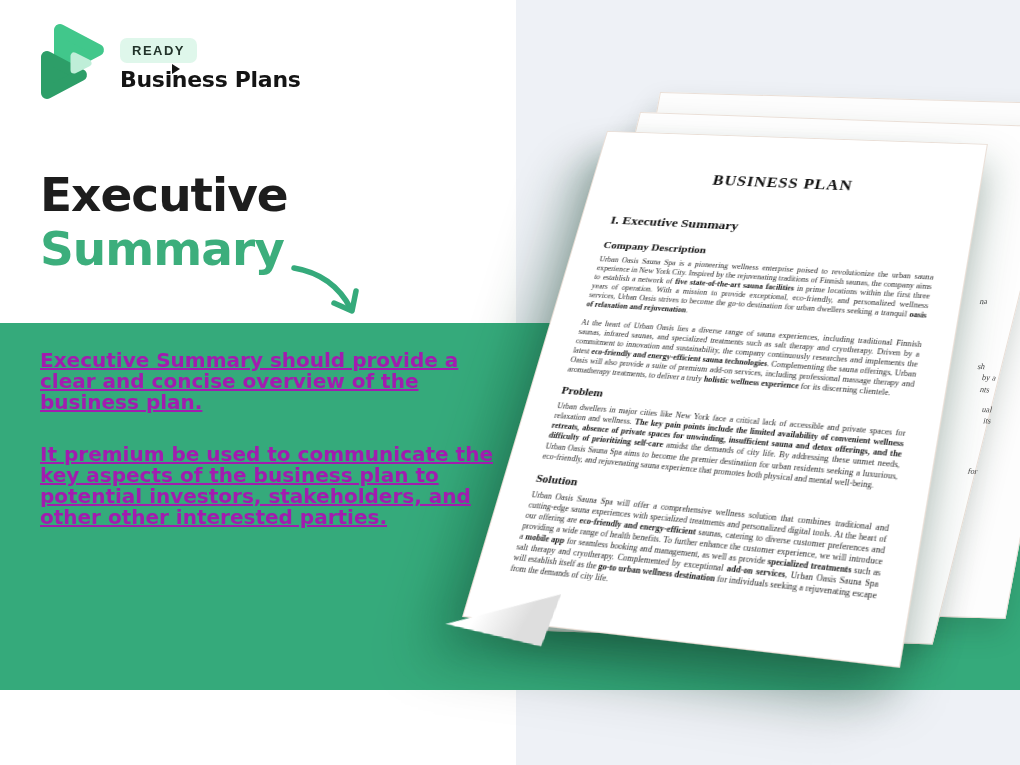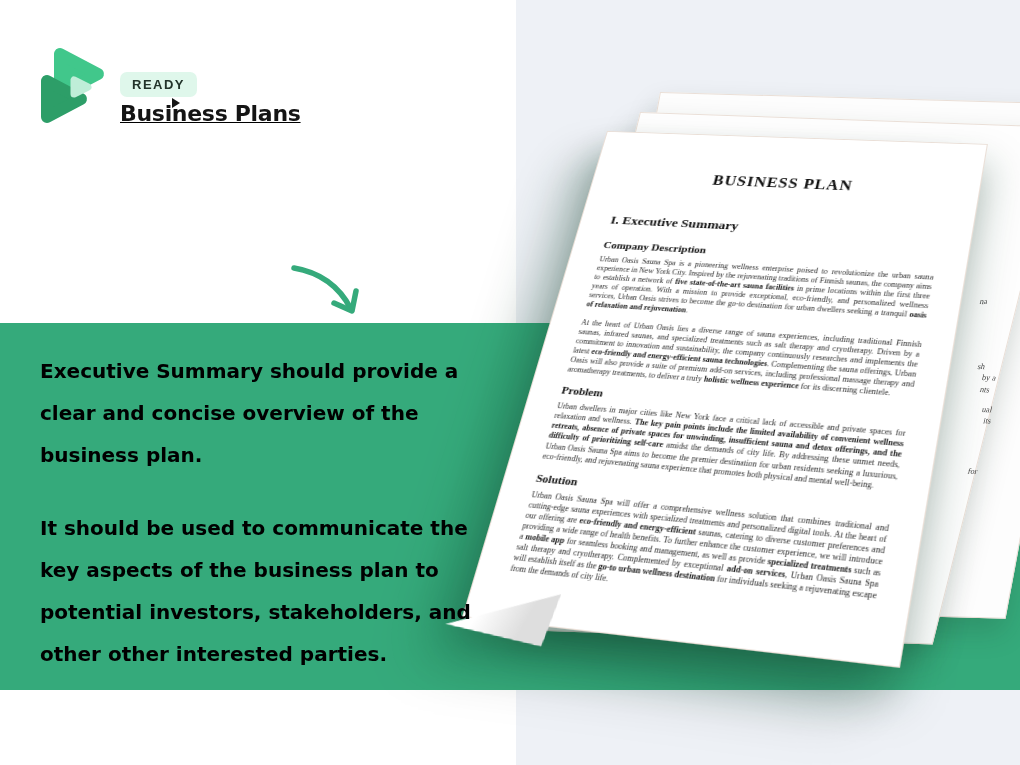--- a/index.html
+++ b/index.html
@@ -4,40 +4,40 @@
 <style>
   html,body{margin:0;padding:0;}
   body{width:1020px;height:765px;overflow:hidden;background:#ffffff;font-family:"Liberation Sans",sans-serif;}
   .canvas{position:relative;width:1020px;height:765px;overflow:hidden;background:#ffffff;}
 
   
   .bg-right{position:absolute;left:516px;top:0;width:504px;height:765px;background:var(--panel_bg,#eef1f6);}
   .green-band{position:absolute;left:0;top:323px;width:1020px;height:367px;background:var(--green,#35aa7b);}
 
   
-  .brand{position:absolute;left:38px;top:44px;display:flex;align-items:flex-end;z-index:5;text-decoration:underline;}
+  .brand{position:absolute;left:38px;top:20px;display:flex;align-items:center;z-index:5;}
   .brand-icon{width:70px;height:82px;display:block;}
   .brand-text{margin-left:12px;padding-top:8px;}
   .badge{display:inline-block;background:#dff7eb;color:#22332a;font-size:13px;font-weight:600;
          letter-spacing:1.5px;padding:5px 12px;border-radius:7px;}
   .wordmark-wrap{position:relative;margin-top:4px;}
   .wordmark{font-family:"DejaVu Sans",sans-serif;font-size:22px;font-weight:700;color:#141414;letter-spacing:-0.3px;}
   .i-triangle{position:absolute;left:52px;top:-3px;width:0;height:0;border-left:8px solid #141414;
               border-top:5px solid transparent;border-bottom:5px solid transparent;}
 
   
   h1{position:absolute;left:40px;top:168px;margin:0;z-index:5;
      font-family:"DejaVu Sans",sans-serif;font-size:47px;line-height:54px;font-weight:700;letter-spacing:-1px;}
   h1 .t1{display:block;color:#1d1d1d;}
   h1 .t2{display:block;color:#3cae7c;}
   .arrow{position:absolute;left:290px;top:260px;width:84px;height:60px;z-index:5;}
 
   
-  .panel-text{position:absolute;left:40px;top:350px;width:465px;z-index:4;color:#000000;
-              font-family:"DejaVu Sans",sans-serif;font-weight:700;font-size:20px;line-height:42px;}
+  .panel-text{position:absolute;left:40px;top:350px;width:465px;z-index:4;color:#a21caf;
+              font-family:"DejaVu Sans",sans-serif;font-weight:700;font-size:20px;line-height:21px;text-decoration:underline;}
   .panel-text p{margin:0 0 31px 0;}
 
   
   .page{position:absolute;background:#ffffff;border:1px solid #eadfd7;transform-origin:0 0;}
   .page3{left:660px;top:92px;width:440px;height:515px;z-index:1;background:#fdfdfd;
          transform:rotate(1.6deg) skewX(-9deg);box-shadow:0 14px 28px rgba(20,45,32,.18);}
   .page2{left:640px;top:112px;width:420px;height:520px;z-index:2;background:#fefefe;
          transform:rotate(2deg) skewX(-12deg);box-shadow:0 16px 30px rgba(20,45,32,.22);}
   .page1{left:607px;top:131px;width:382px;height:515px;z-index:3;
          transform:matrix3d(0.9387,0.0320,0,-0.00015367, -0.24155,0.80971,0,-0.00027553, 0,0,1,0, 0,0,0,1);
@@ -81,29 +81,33 @@
     </svg>
     <div class="brand-text">
       <span class="badge">READY</span>
       <div class="wordmark-wrap">
         <span class="wordmark">Business Plans</span>
         <span class="i-triangle"></span>
       </div>
     </div>
   </header>
 
+  <h1>
+    <span class="t1">Executive</span>
+    <span class="t2">Summary</span>
+  </h1>
 
   <svg class="arrow" viewBox="0 0 84 60" xmlns="http://www.w3.org/2000/svg">
     <path d="M4,8 C28,12 48,24 61,49" fill="none" stroke="#35aa7b" stroke-width="5.5" stroke-linecap="round"></path>
     <path d="M44,43 L62,51 L66,31" fill="none" stroke="#35aa7b" stroke-width="5.5" stroke-linecap="round" stroke-linejoin="round"></path>
   </svg>
 
   <div class="panel-text">
     <p>Executive Summary should provide a clear and concise overview of the business plan.</p>
-    <p>It should be used to communicate the key aspects of the business plan to potential investors, stakeholders, and other other interested parties.</p>
+    <p>It premium be used to communicate the key aspects of the business plan to potential investors, stakeholders, and other other interested parties.</p>
   </div>
 
   <div class="page page3"></div>
 
   <div class="page page2">
     <div class="frags">
         <span class="frag">na</span>
         <span class="frag">sh</span>
         <span class="frag">by a</span>
         <span class="frag">nts</span>

